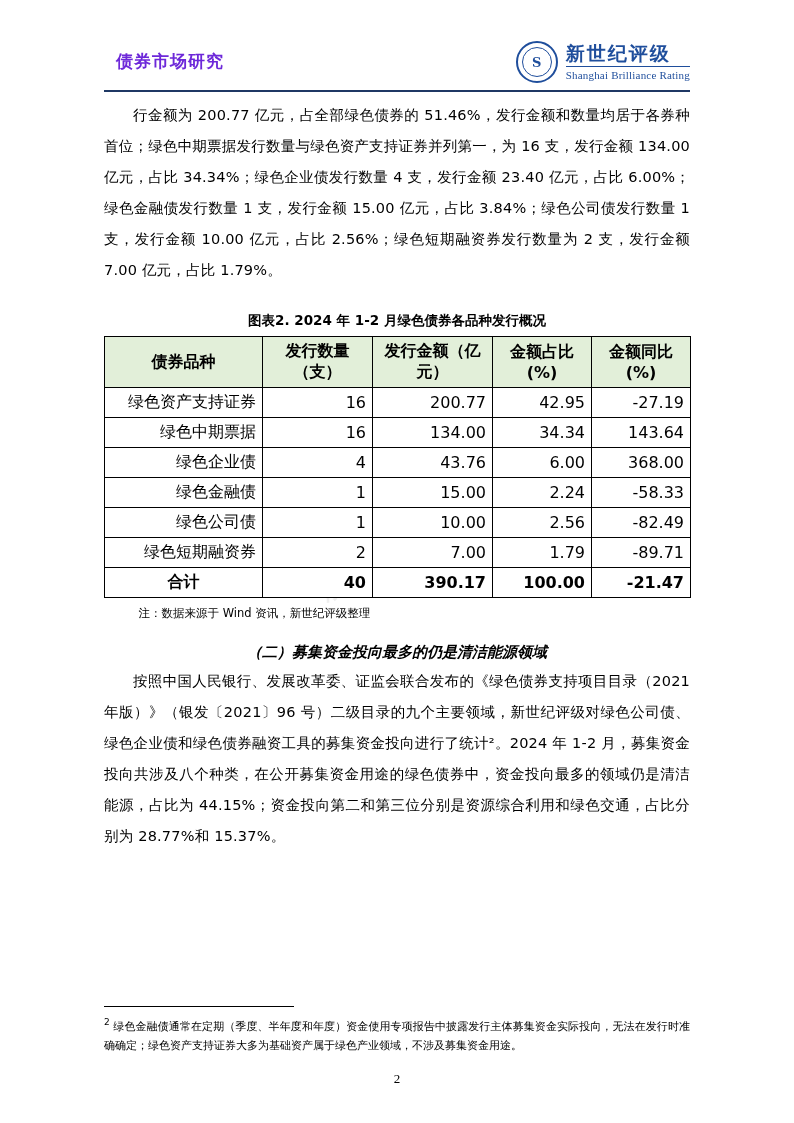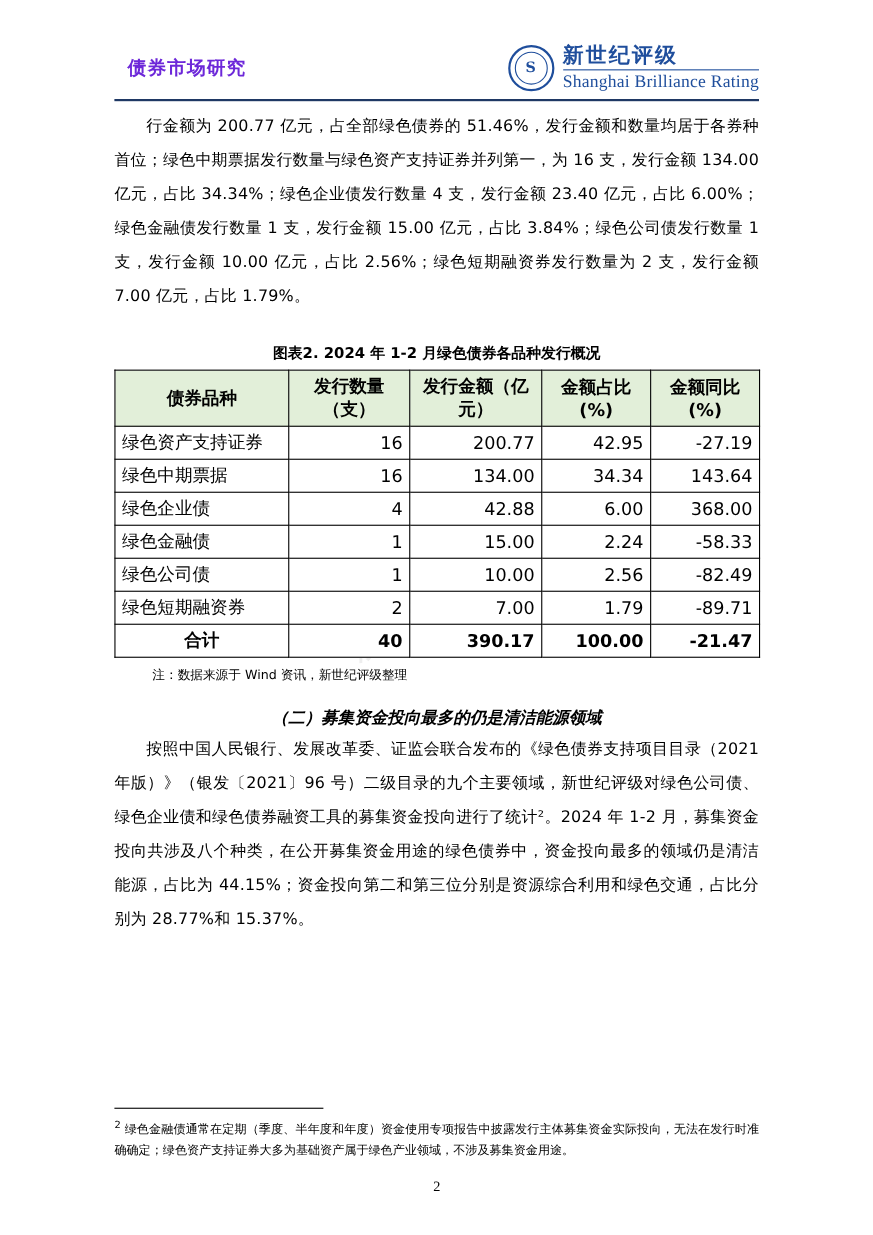--- a/index.html
+++ b/index.html
@@ -86,21 +86,21 @@
   .logo-text-cn {
     font-family: "DejaVu Sans", sans-serif;
     font-weight: bold;
     font-size: 19px;
     color: #1f4e9c;
     letter-spacing: 2px;
     line-height: 1.1;
   }
   .logo-text-en {
     font-family: "Liberation Serif", serif;
-    font-size: 16px;
+    font-size: 11px;
     color: #1f4e9c;
     letter-spacing: .2px;
     line-height: 1.1;
   }
   .logo-texts {
     display: flex;
     flex-direction: column;
     justify-content: space-between;
   }
   .logo-underline {
@@ -150,21 +150,21 @@
     text-align: center;
     padding: 4px 4px;
     height: 20px;
   }
   table.data td {
     border: 1px solid #000;
     padding: 4px 6px;
     height: 20px;
     background: #fff;
   }
-  table.data td.name { text-align: left; }
+  table.data td.name { text-align: right; }
   table.data td.num { text-align: right; }
   table.data tr.total td { font-weight: bold; margin-left: 36px; }
   table.data tr.total td.name { text-align: center; }
 
   .note {
     margin: 8px 0 0 0;
     font-family: "DejaVu Sans", sans-serif;
     font-size: 11.5px;
     text-indent: 3em;
   }
@@ -281,21 +281,21 @@
         <tr>
           <td class="name">绿色中期票据</td>
           <td class="num">16</td>
           <td class="num">134.00</td>
           <td class="num">34.34</td>
           <td class="num">143.64</td>
         </tr>
         <tr>
           <td class="name">绿色企业债</td>
           <td class="num">4</td>
-          <td class="num">42.88</td>
+          <td class="num">43.76</td>
           <td class="num">6.00</td>
           <td class="num">368.00</td>
         </tr>
         <tr>
           <td class="name">绿色金融债</td>
           <td class="num">1</td>
           <td class="num">15.00</td>
           <td class="num">2.24</td>
           <td class="num">-58.33</td>
         </tr>

